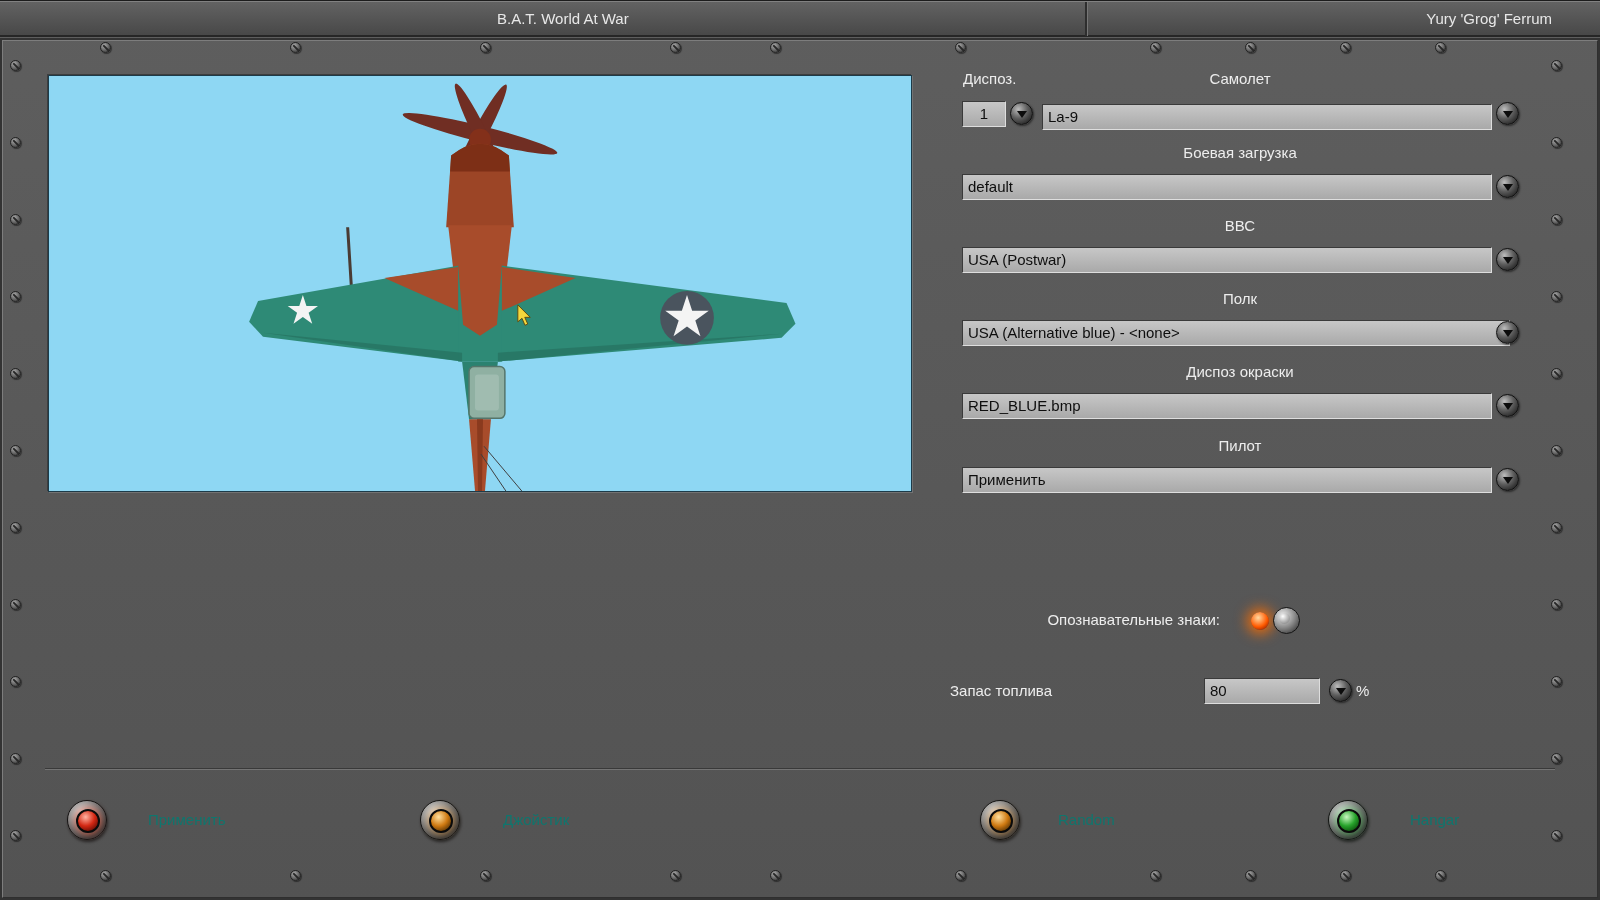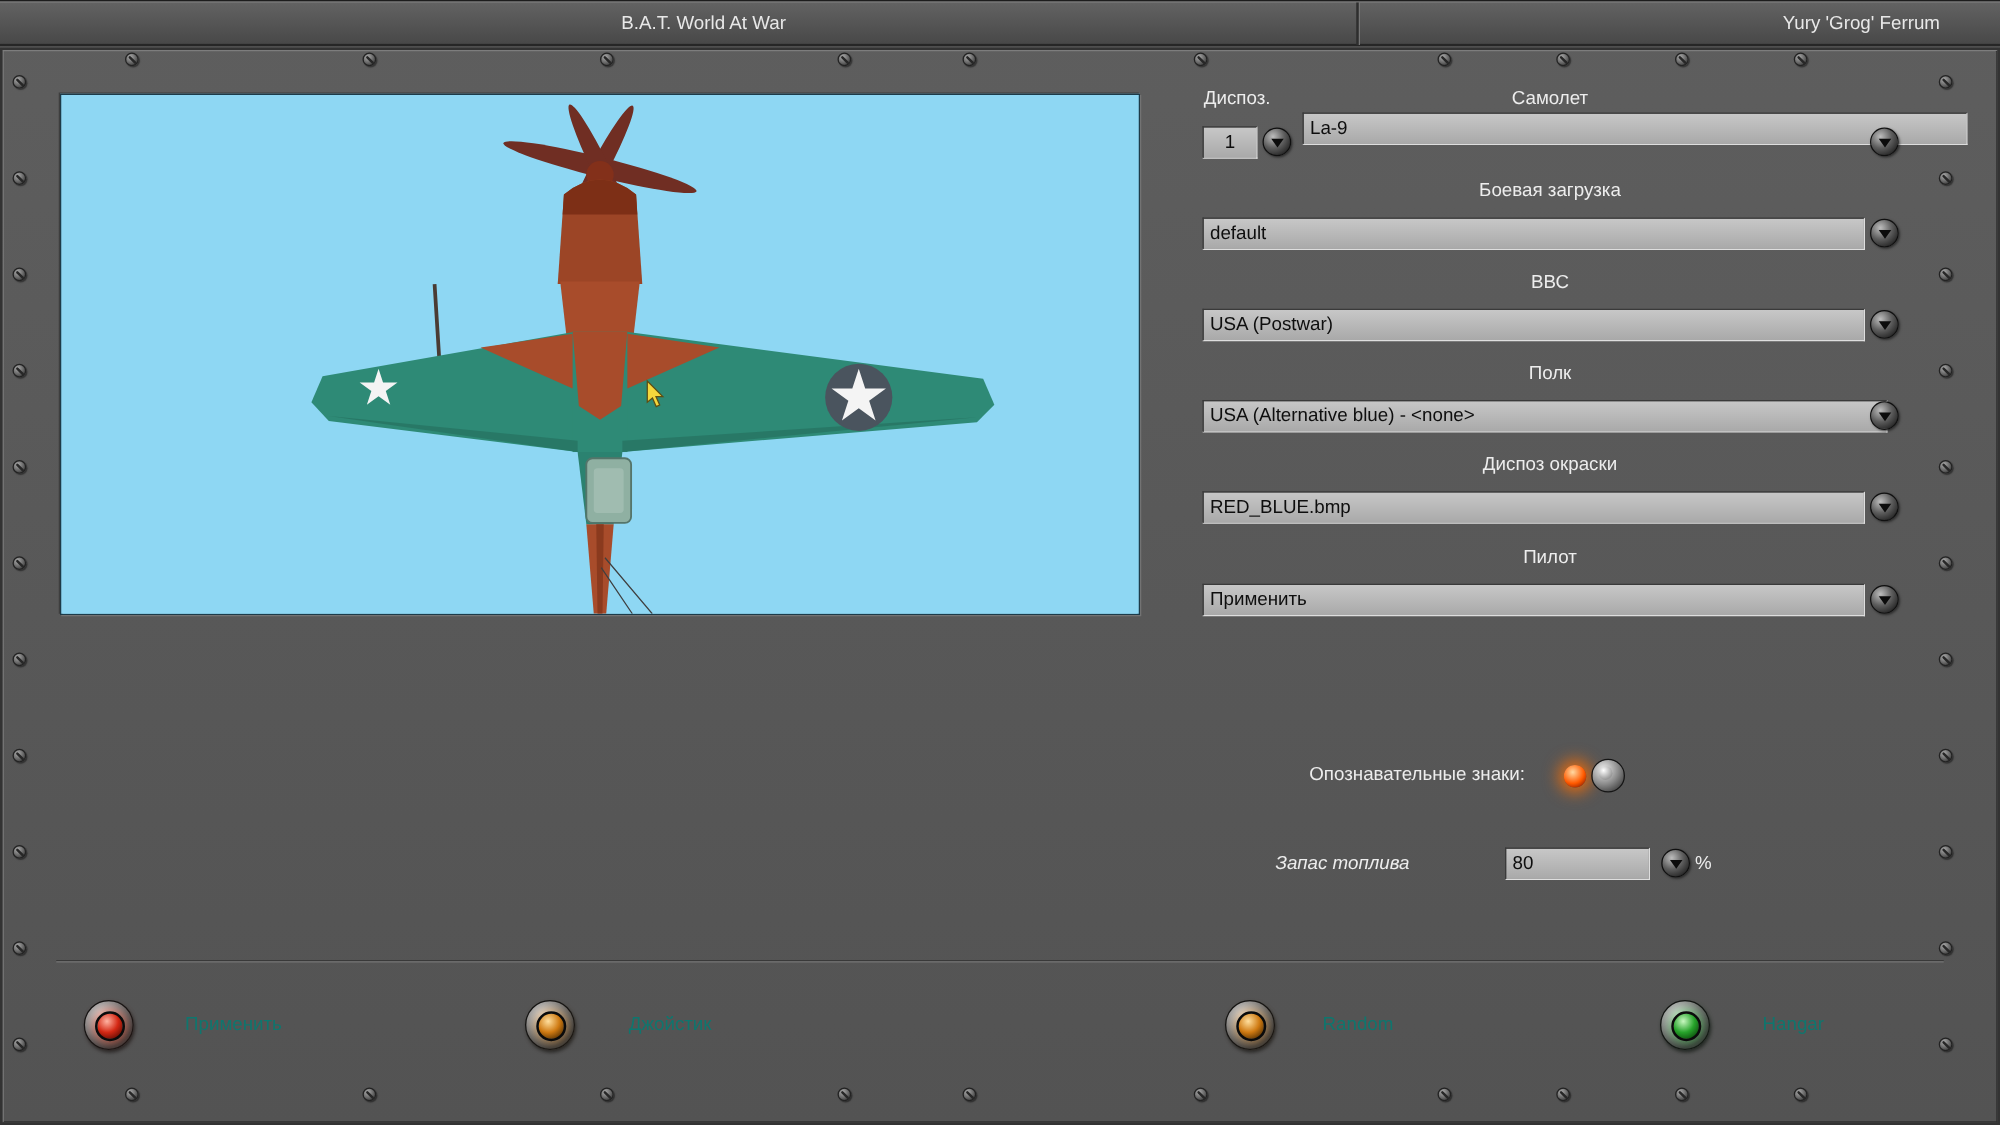--- a/index.html
+++ b/index.html
@@ -190,21 +190,21 @@
 
       <path d="M0,0 L0,17 L4.2,13.5 L7.2,20.5 L10,19.2 L7,12.5 L12.5,12.5 Z" transform="translate(470,230)" fill="#f5d73c" stroke="#5e4d12" stroke-width="1"></path>
     </g>
   </svg>
 </div>
 
 <div class="lbl" style="left:963px; top:70px;">Диспоз.</div>
 <div class="lbl lbl-center" style="top:70px;">Самолет</div>
 <div class="field field-center" style="left:962px; top:101px; width:44px;">1</div>
 <div class="arrow-btn" style="left:1010px; top:102px;"></div>
-<div class="field" style="left:1042px; top:90px; width:532px;">La-9</div>
+<div class="field" style="left:1042px; top:104px; width:450px;">La-9</div>
 <div class="arrow-btn" style="left:1496px; top:102px;"></div>
 
 <div class="lbl lbl-center" style="top:144px;">Боевая загрузка</div>
 <div class="field" style="left:962px; top:174px; width:530px;">default</div>
 <div class="arrow-btn" style="left:1496px; top:175px;"></div>
 
 <div class="lbl lbl-center" style="top:217px;">ВВС</div>
 <div class="field" style="left:962px; top:247px; width:530px;">USA (Postwar)</div>
 <div class="arrow-btn" style="left:1496px; top:248px;"></div>
 
@@ -219,21 +219,21 @@
 <div class="lbl lbl-center" style="top:437px;">Пилот</div>
 <div class="field" style="left:962px; top:467px; width:530px;">Применить</div>
 <div class="arrow-btn" style="left:1496px; top:468px;"></div>
 
 <div class="lbl" style="left:900px; top:611px; width:320px; text-align:right;">Опознавательные знаки:</div>
 <div class="toggle">
   <div class="tog-lamp"></div>
   <div class="tog-knob"></div>
 </div>
 
-<div class="lbl" style="left:950px; top:682px; width:248px; text-align:center;font-style:italic;">Запас топлива</div>
+<div class="lbl" style="left:950px; top:682px; width:248px; text-align:left;">Запас топлива</div>
 <div class="field" style="left:1204px; top:678px; width:116px;">80</div>
 <div class="arrow-btn" style="left:1329px; top:679px;"></div>
 <div class="lbl" style="left:1356px; top:682px;">%</div>
 
 <div class="divider"></div>
 
 <div class="pbtn" style="left:67px; top:800px;">
   <div class="plamp" data-lamp="red"></div>
 </div>
 <div class="pbtn-label" style="left:148px;">Применить</div>

